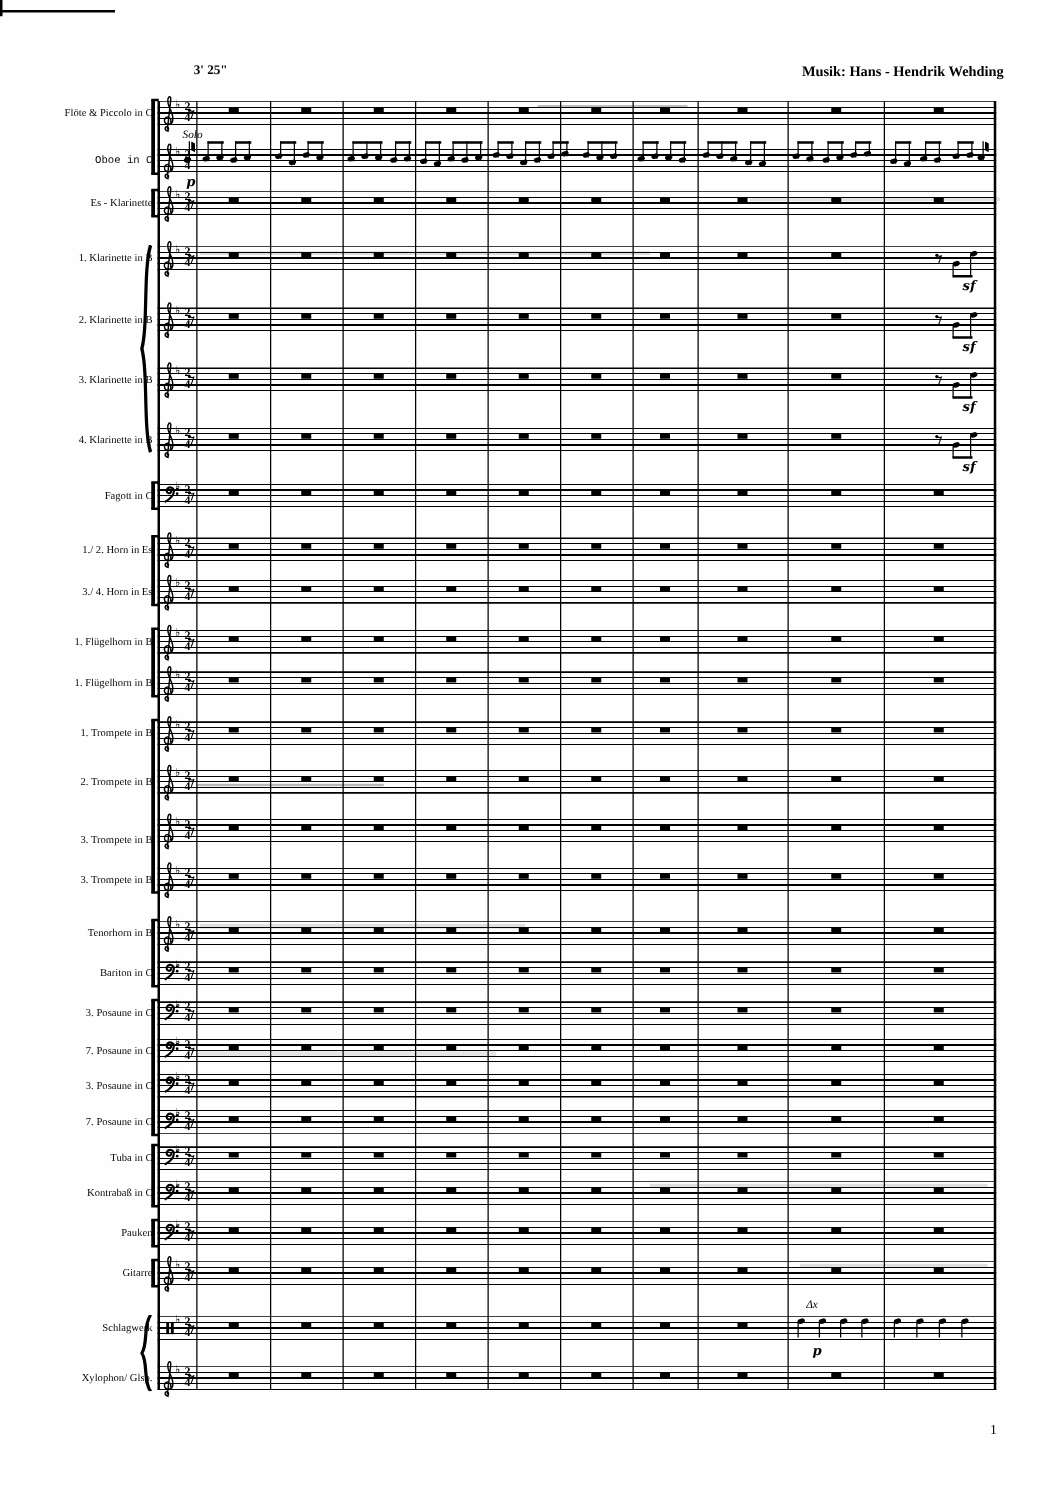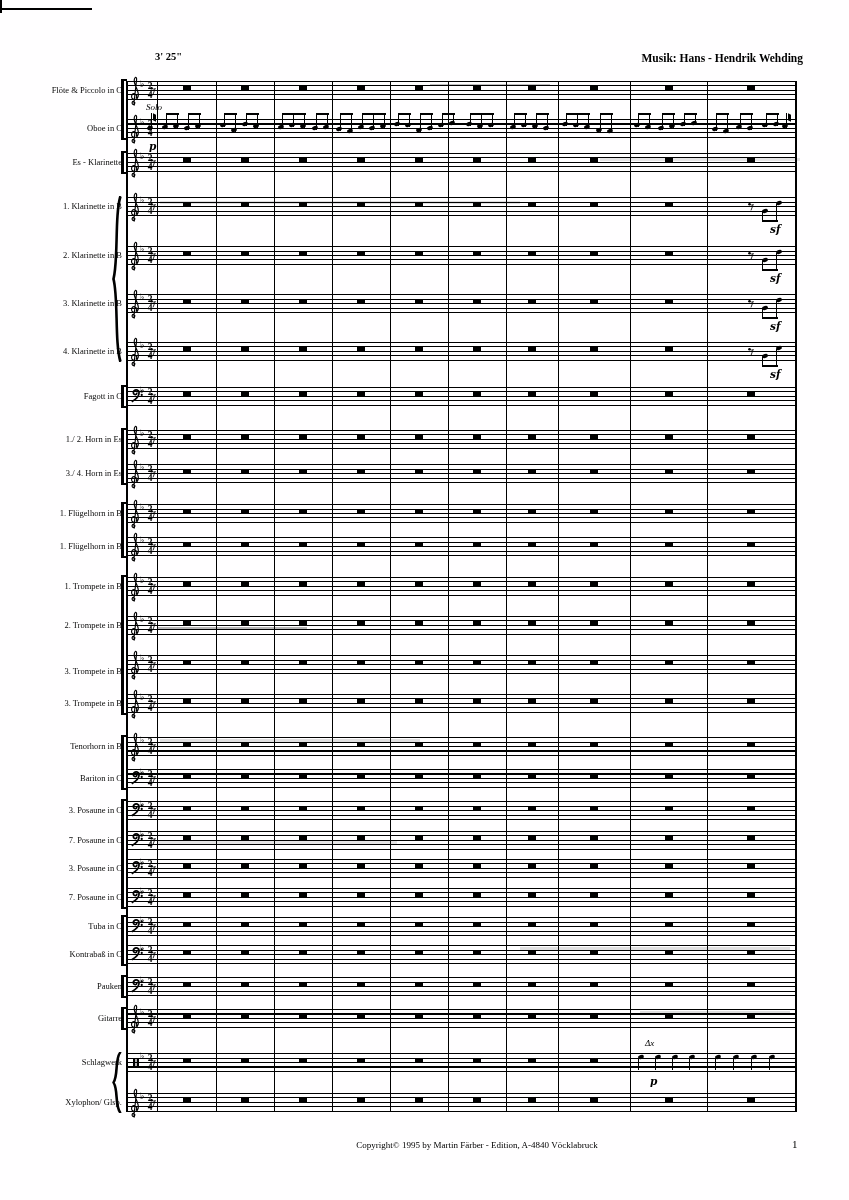--- a/index.html
+++ b/index.html
@@ -78,21 +78,21 @@
       <div class="abs wrest" style="left: 182.5px; top: 86px;"></div>
       <div class="abs wrest" style="left: 241px; top: 86px;"></div>
       <div class="abs wrest" style="left: 299px; top: 86px;"></div>
       <div class="abs wrest" style="left: 357px; top: 86px;"></div>
       <div class="abs wrest" style="left: 415px; top: 86px;"></div>
       <div class="abs wrest" style="left: 473px; top: 86px;"></div>
       <div class="abs wrest" style="left: 528px; top: 86px;"></div>
       <div class="abs wrest" style="left: 590px; top: 86px;"></div>
       <div class="abs wrest" style="left: 664.5px; top: 86px;"></div>
       <div class="abs wrest" style="left: 747px; top: 86px;"></div>
-      <div class="abs inst-label" style="left: 4px; top: 122.5px;">Oboe in C</div>
+      <div class="abs inst-label" style="left: 4px; top: 122.5px; font-family: Liberation Mono, monospace;">Oboe in C</div>
       <div class="abs staff" style="left: 126px; top: 119px; width: 671px; height: 19px;"></div>
       <svg class="glyph" width="14" height="36" style="left: 128px; top: 111px;">
         <use href="#clef-treble" xlink:href="#clef-treble"></use>
       </svg>
       <div class="abs keysig" style="left: 140px; top: 118px;">♭</div>
       <div class="abs timesig" style="left: 145px; top: 120px;">2</div>
       <div class="abs timesig" style="left: 145px; top: 129px;">4</div>
       <div class="abs flag" style="left: 152.5px; top: 114px;"></div>
       <div class="abs head" style="left: 147px; top: 126px;"></div>
       <div class="abs stem" style="left: 151.3px; top: 113px; height: 16.5px;"></div>
@@ -870,15 +870,14 @@
       <div class="abs smudge" style="left: 157px; top: 841px; width: 240px; height: 4px; opacity: 0.1;"></div>
       <div class="abs smudge" style="left: 520px; top: 947px; width: 270px; height: 3px; opacity: 0.12;"></div>
       <div class="abs smudge" style="left: 600px; top: 158px; width: 200px; height: 3px; opacity: 0.1;"></div>
       <div class="abs smudge" style="left: 640px; top: 1011px; width: 150px; height: 3px; opacity: 0.12;"></div>
       <div class="abs smudge" style="left: 430px; top: 84px; width: 120px; height: 2px; opacity: 0.25;"></div>
     </div>
 
   <div class="abs smudge" style="left:0;top:8px;width:92px;height:2px;"></div>
   <div class="abs smudge" style="left:0;top:0;width:2px;height:13px;"></div>
 
-  <div class="abs copyright" style="left:127px;top:1140px;">Copyright© 1995 by Martin Färber - Edition, A-4840 Vöcklabruck</div>
   <div class="abs pageno" style="left:792px;top:1138px;">1</div>
 </div>
 
 </body></html>

